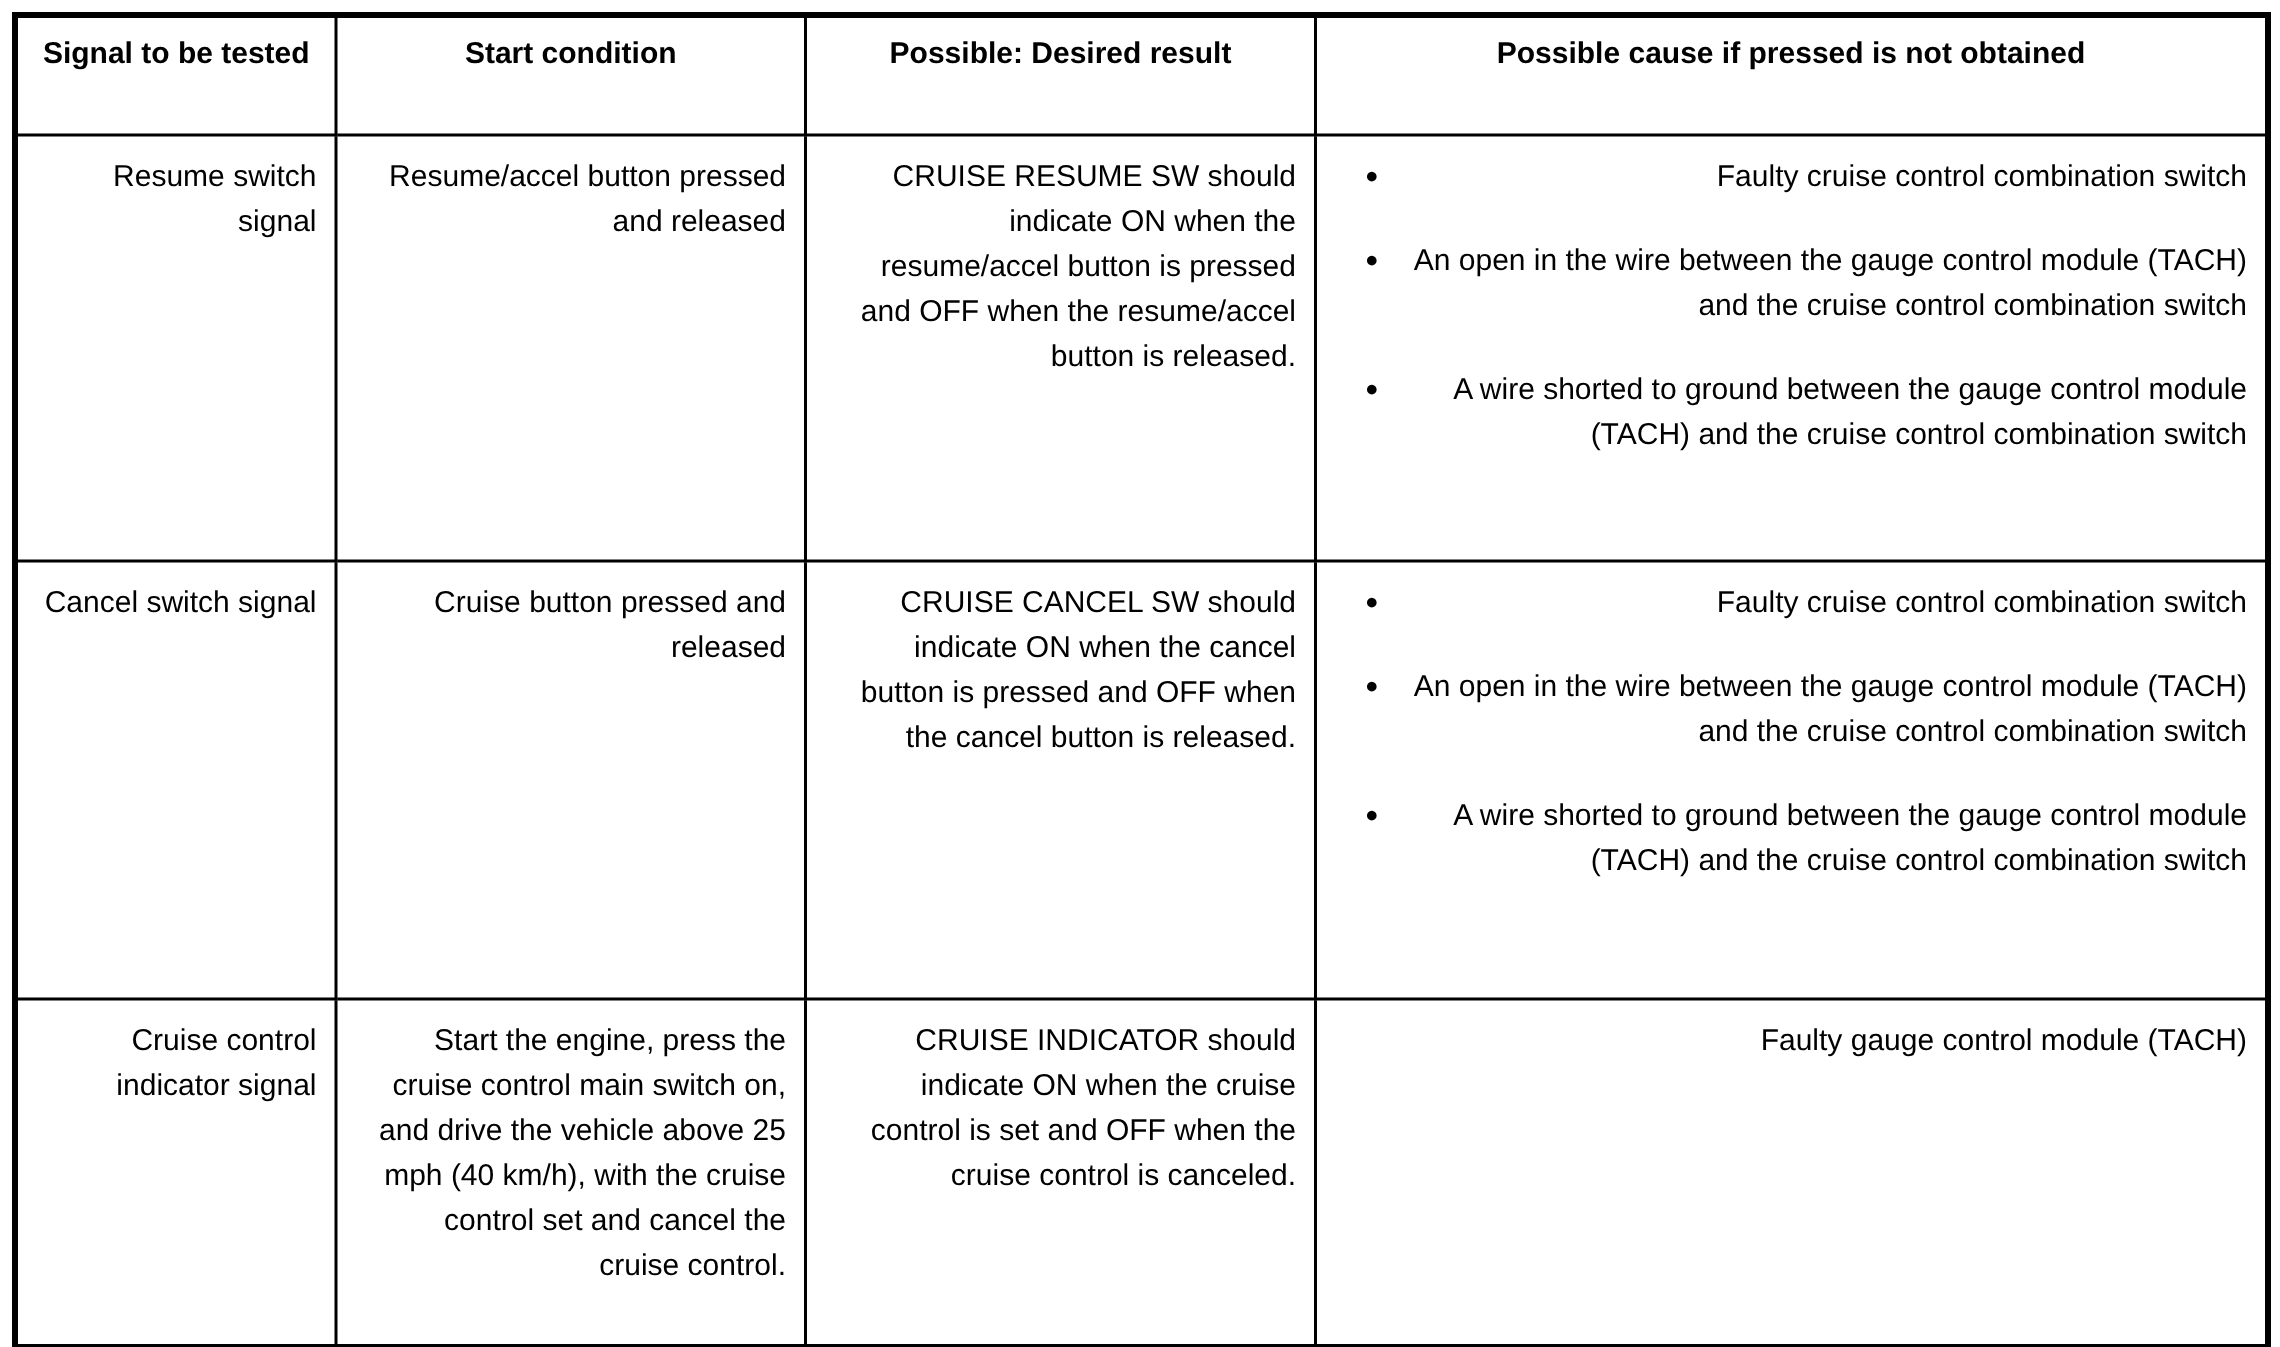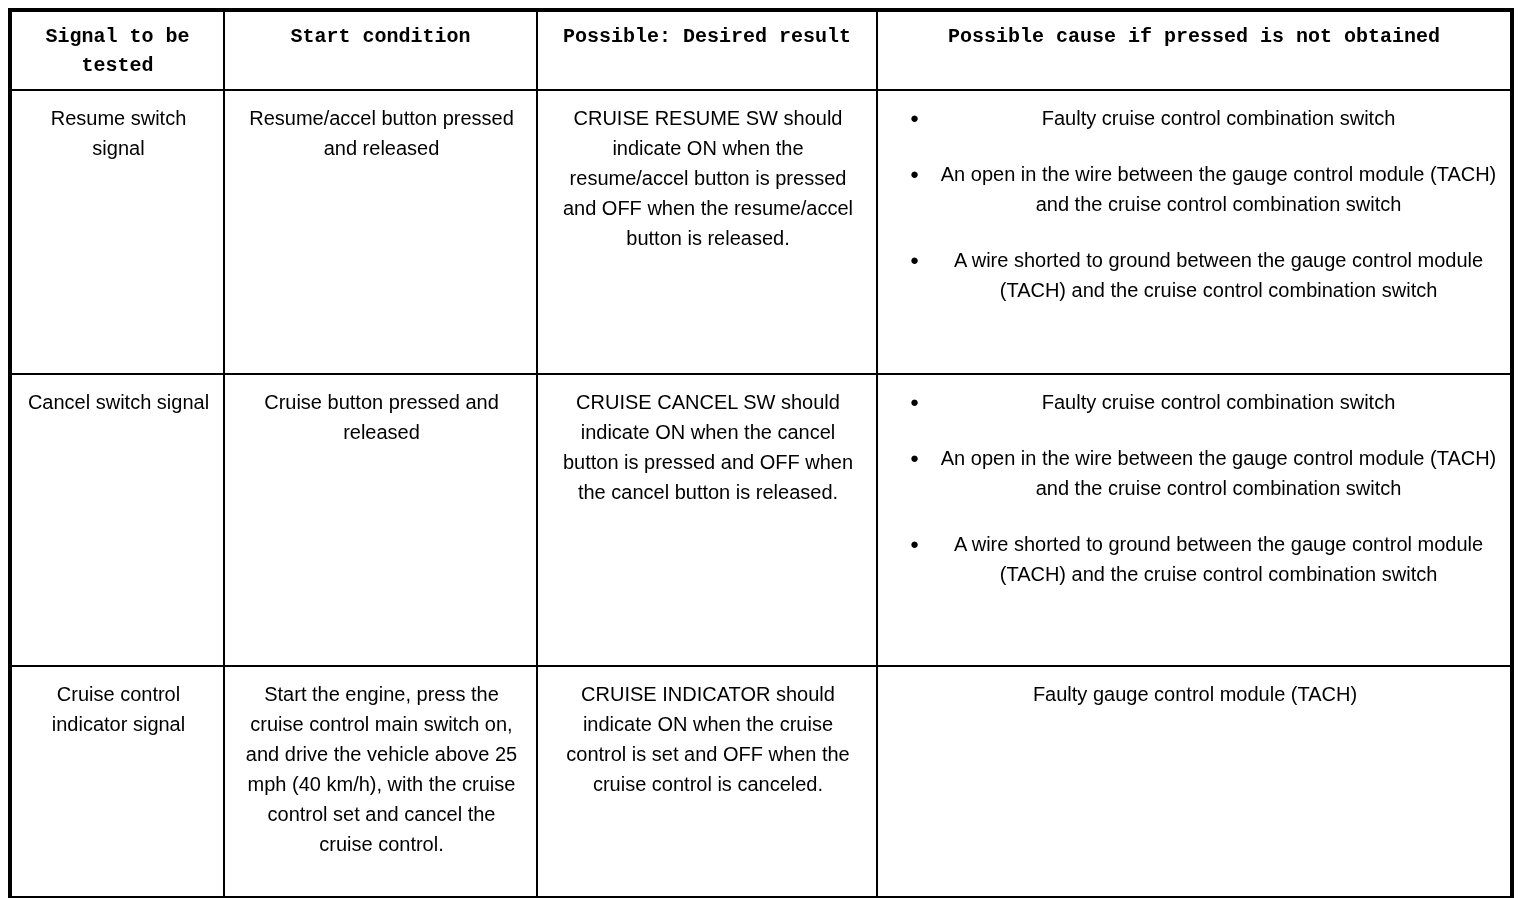--- a/index.html
+++ b/index.html
@@ -35,24 +35,23 @@
   col.c2 { width: 313px; }
   col.c3 { width: 340px; }
   col.c4 { width: 635px; }
 
   table.diag th {
     font-weight: bold;
     text-align: center;
     padding: 10px 10px 6px 10px;
     height: 80px;
     line-height: 29px;
-    font-family: Liberation Mono, monospace;
   }
   table.diag td {
-    text-align: center;
+    text-align: right;
     padding: 12px 12px 12px 14px;
   }
   tbody tr:nth-child(1) { height: 284px; }
   tbody tr:nth-child(2) { height: 292px; }
   tbody tr:nth-child(3) { height: 232px; }
 
   .cause {
     margin-bottom: 26px;
   }
   .cause:last-child { margin-bottom: 0; }

